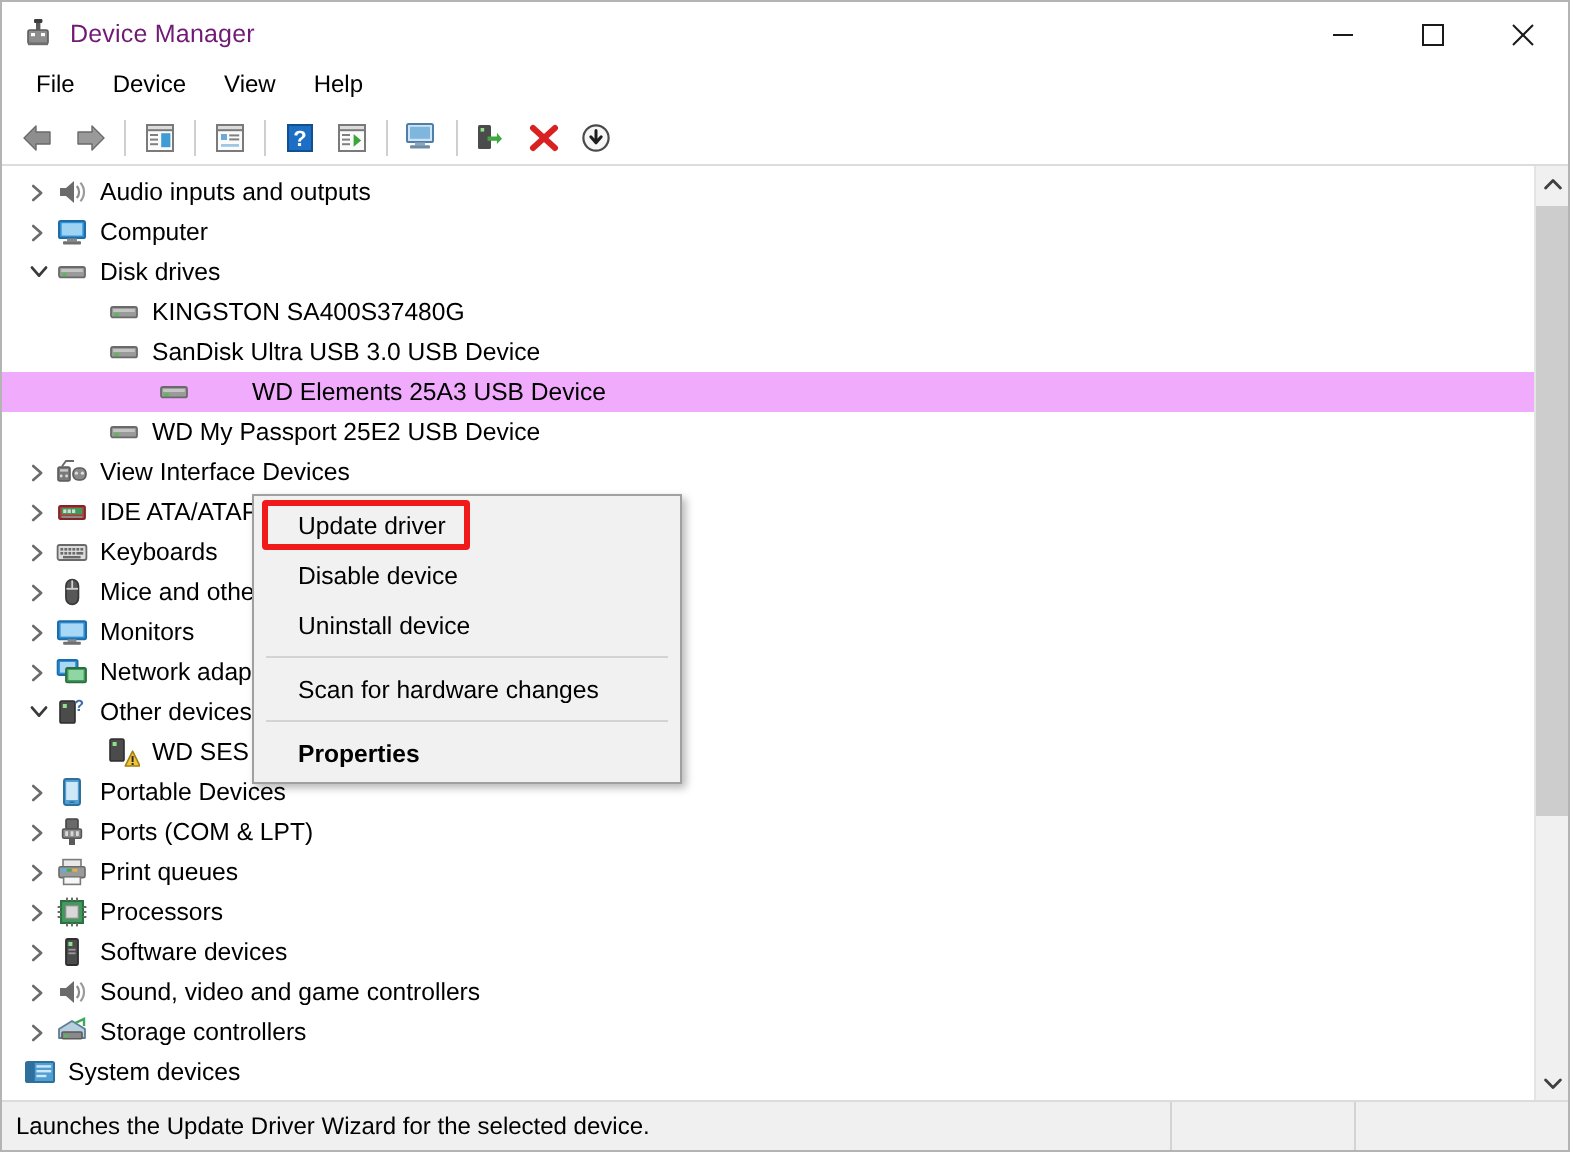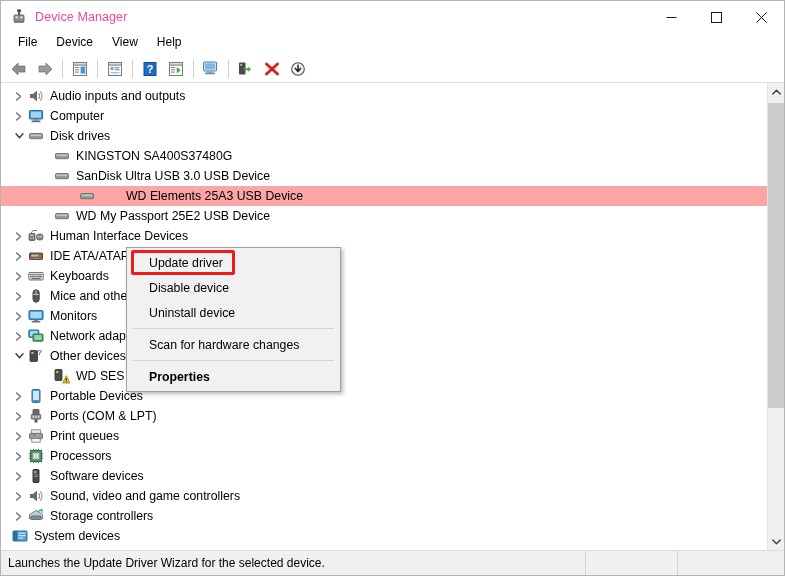--- a/index.html
+++ b/index.html
@@ -22,21 +22,21 @@
     background: #ffffff;
     display: flex; align-items: center;
     position: relative;
   }
   #title-icon {
     width: 18px; height: 18px;
     margin-left: 9px; margin-right: 7px;
     position: relative; flex: 0 0 18px;
   }
   #title-text {
-    font-size: 12.5px; color: #ec4899;
+    font-size: 12.5px; color: #701a75;
     letter-spacing: .1px;
   }
   .winbtns { position: absolute; right: 0; top: 0; height: 32px; display: flex; }
   .winbtn {
     width: 45px; height: 32px;
     display: flex; align-items: center; justify-content: center;
     font-size: 13px; color: #1a1a1a; line-height: 1;
   }
   
   #menubar {
@@ -79,21 +79,21 @@
     padding-top: 3px;
     overflow: hidden;
   }
   .row {
     height: 20px;
     display: flex; align-items: center;
     font-size: 12.3px; color: #000;
     white-space: nowrap;
     position: relative;
   }
-  .row.sel { background: #fca5a5; gap: 25px; }
+  .row.sel { background: #f0abfc; gap: 25px; }
   .chev {
     width: 16px; flex: 0 0 16px;
     display: flex; align-items: center; justify-content: center;
     font-size: 9px; color: #6b6b6b;
   }
   .chev svg { display: block; }
   .ico {
     width: 18px; flex: 0 0 18px; height: 16px;
     margin-right: 5px;
     display: flex; align-items: center; justify-content: center;
@@ -406,21 +406,21 @@
               <rect x="1" y="5.5" width="6" height="7" rx="1" fill="#7a7a7a" stroke="#5a5a5a" stroke-width="0.8"></rect>
               <rect x="2" y="6.6" width="4" height="1.2" fill="#c9c9c9"></rect>
               <circle cx="2.6" cy="10" r="0.7" fill="#dcdcdc"></circle>
               <circle cx="5.3" cy="10" r="0.7" fill="#dcdcdc"></circle>
               <rect x="8.5" y="6" width="6.5" height="6" rx="2.6" fill="#8a8a8a" stroke="#5a5a5a" stroke-width="0.8"></rect>
               <circle cx="10.2" cy="8.6" r="0.8" fill="#ddd"></circle>
               <circle cx="13.2" cy="8.6" r="0.8" fill="#ddd"></circle>
               <path d="M3,5.2 L5,2.5 L9,2.5" fill="none" stroke="#6a6a6a" stroke-width="0.9"></path>
             </svg>
           </span>
-          <span class="lbl">Human Interface Devices</span>
+          <span class="lbl">View Interface Devices</span>
         </div>
         <div class="row d0">
           <span class="chev">
             <svg width="8" height="9" viewBox="0 0 8 9">
               <path d="M1.6,1 L5.6,4.5 L1.6,8" fill="none" stroke="#6b6b6b" stroke-width="1.3" stroke-linecap="round" stroke-linejoin="round"></path>
             </svg>
           </span>
           <span class="ico">
             <svg width="16" height="16" viewBox="0 0 16 16">
               <rect x="1.5" y="5" width="13" height="6.5" rx="0.8" fill="#b03c3c" stroke="#7d2727" stroke-width="0.9"></rect>

